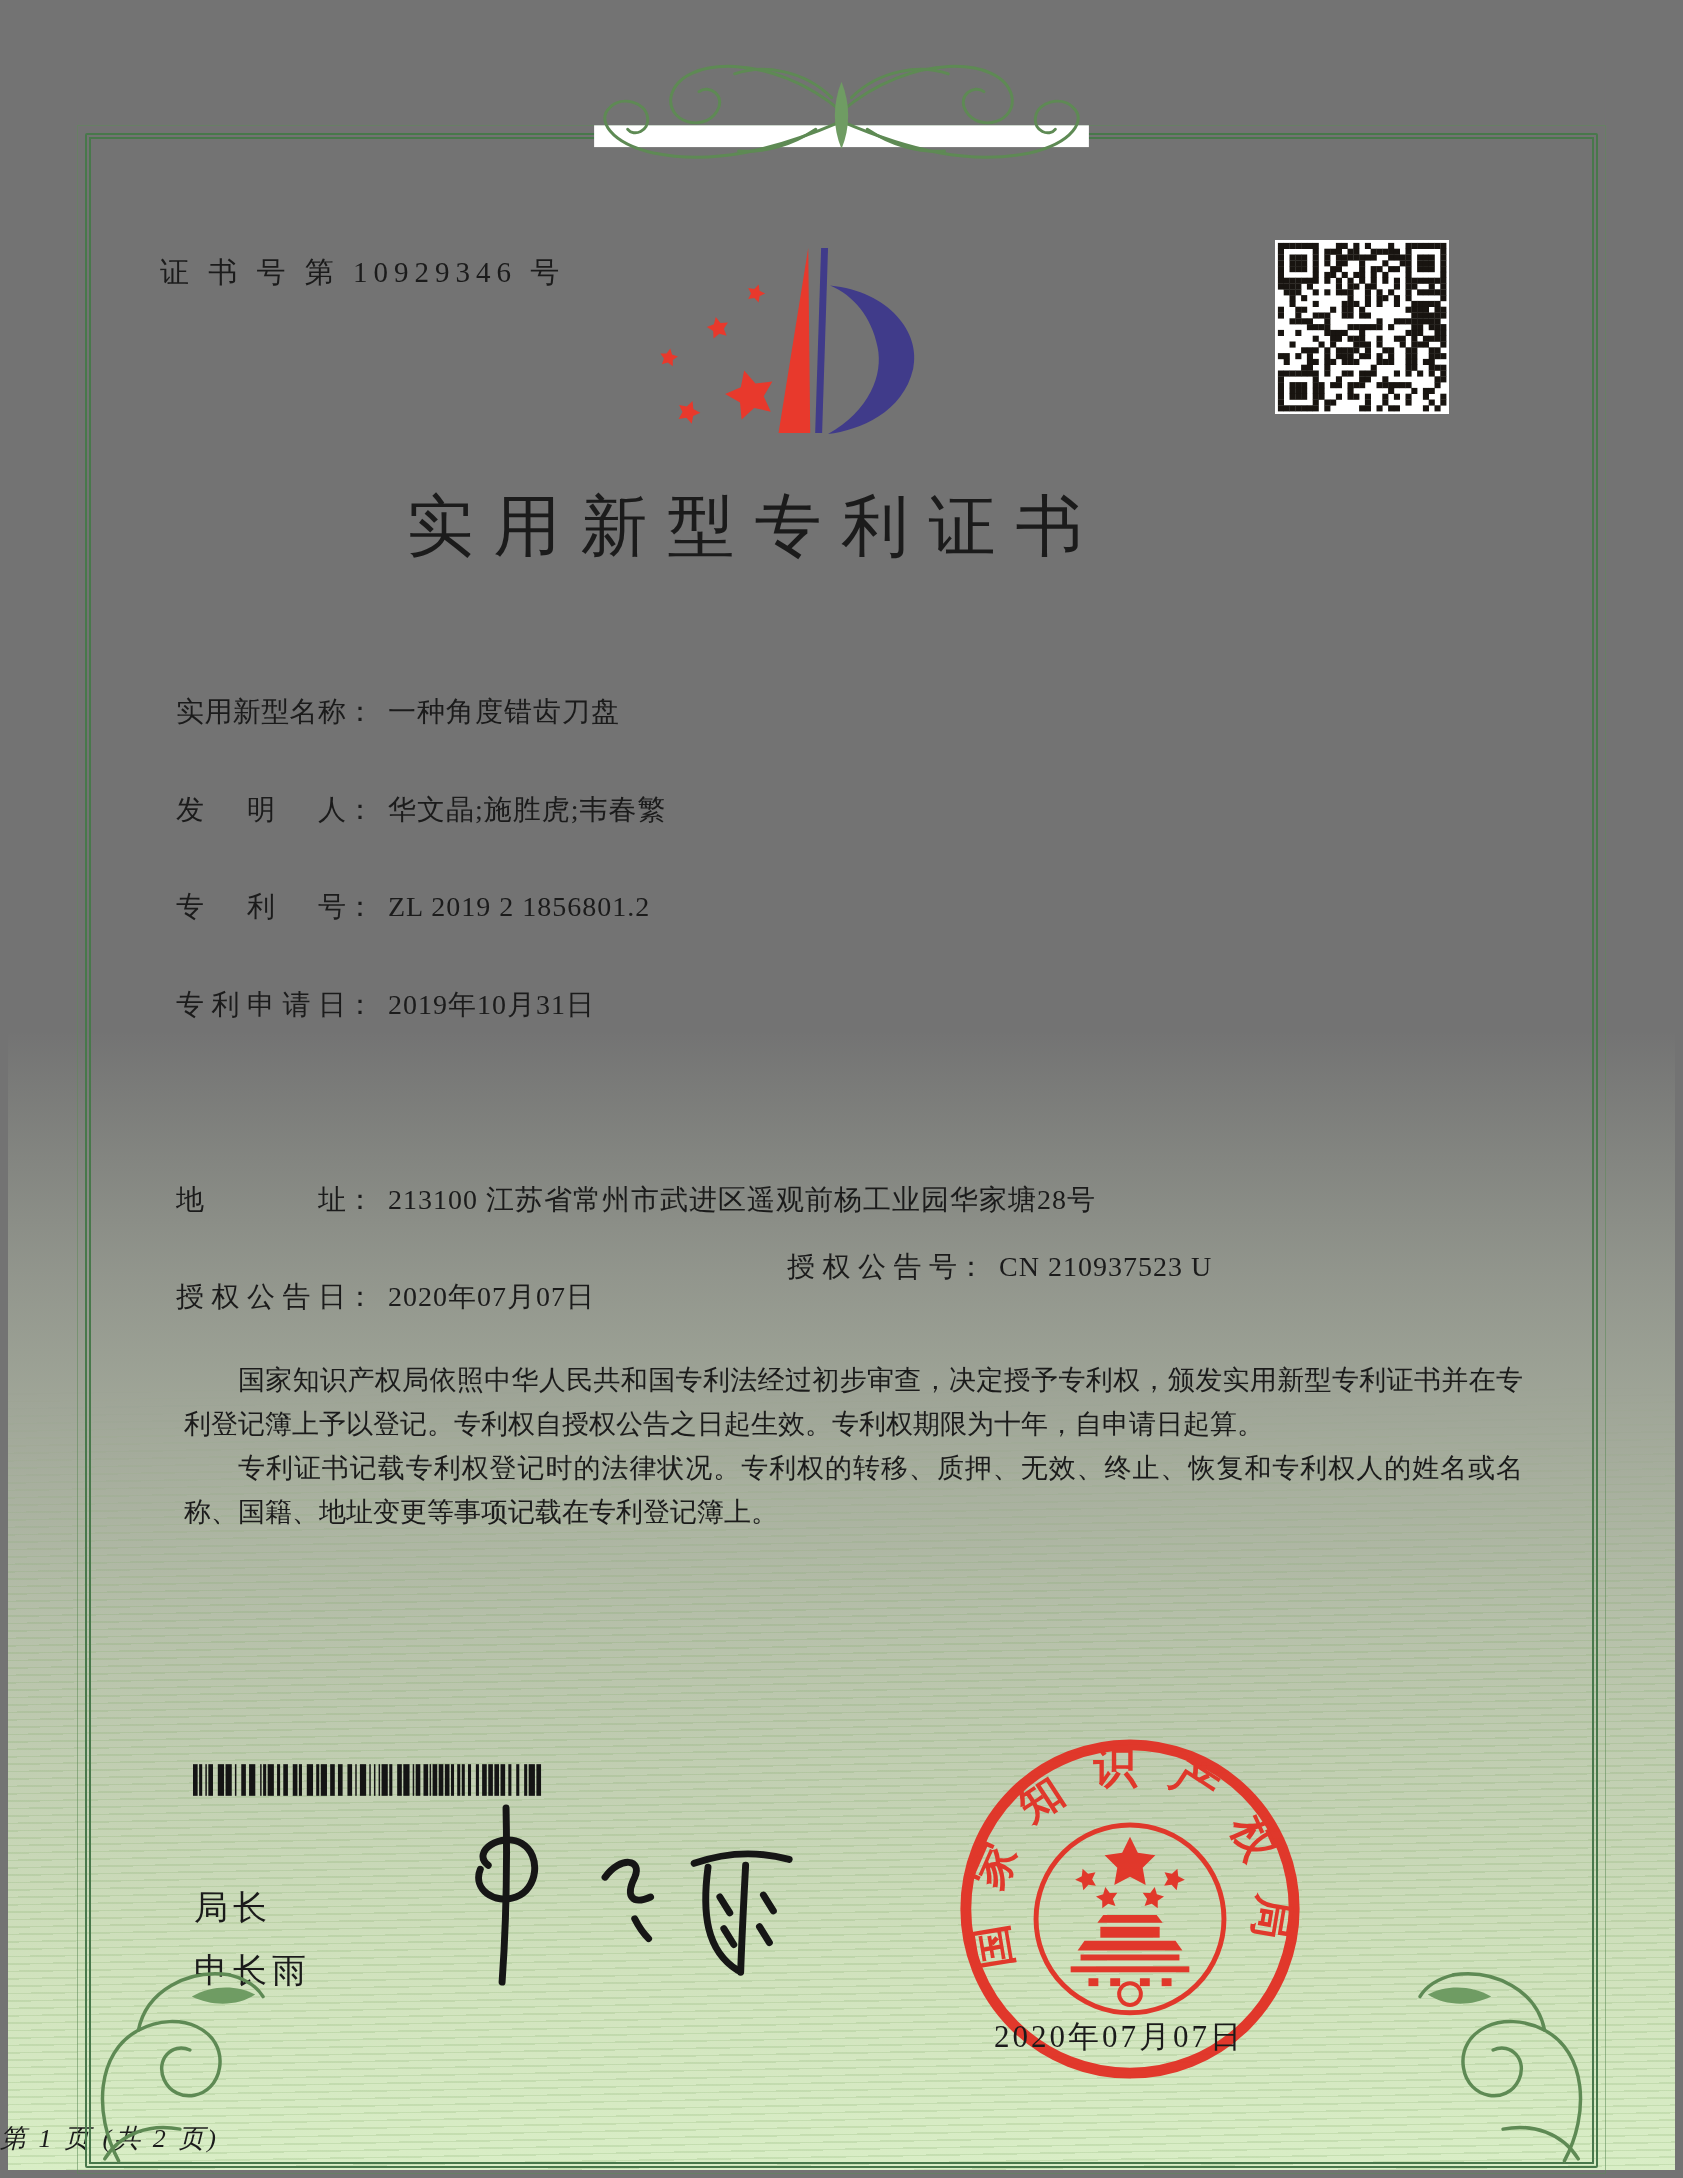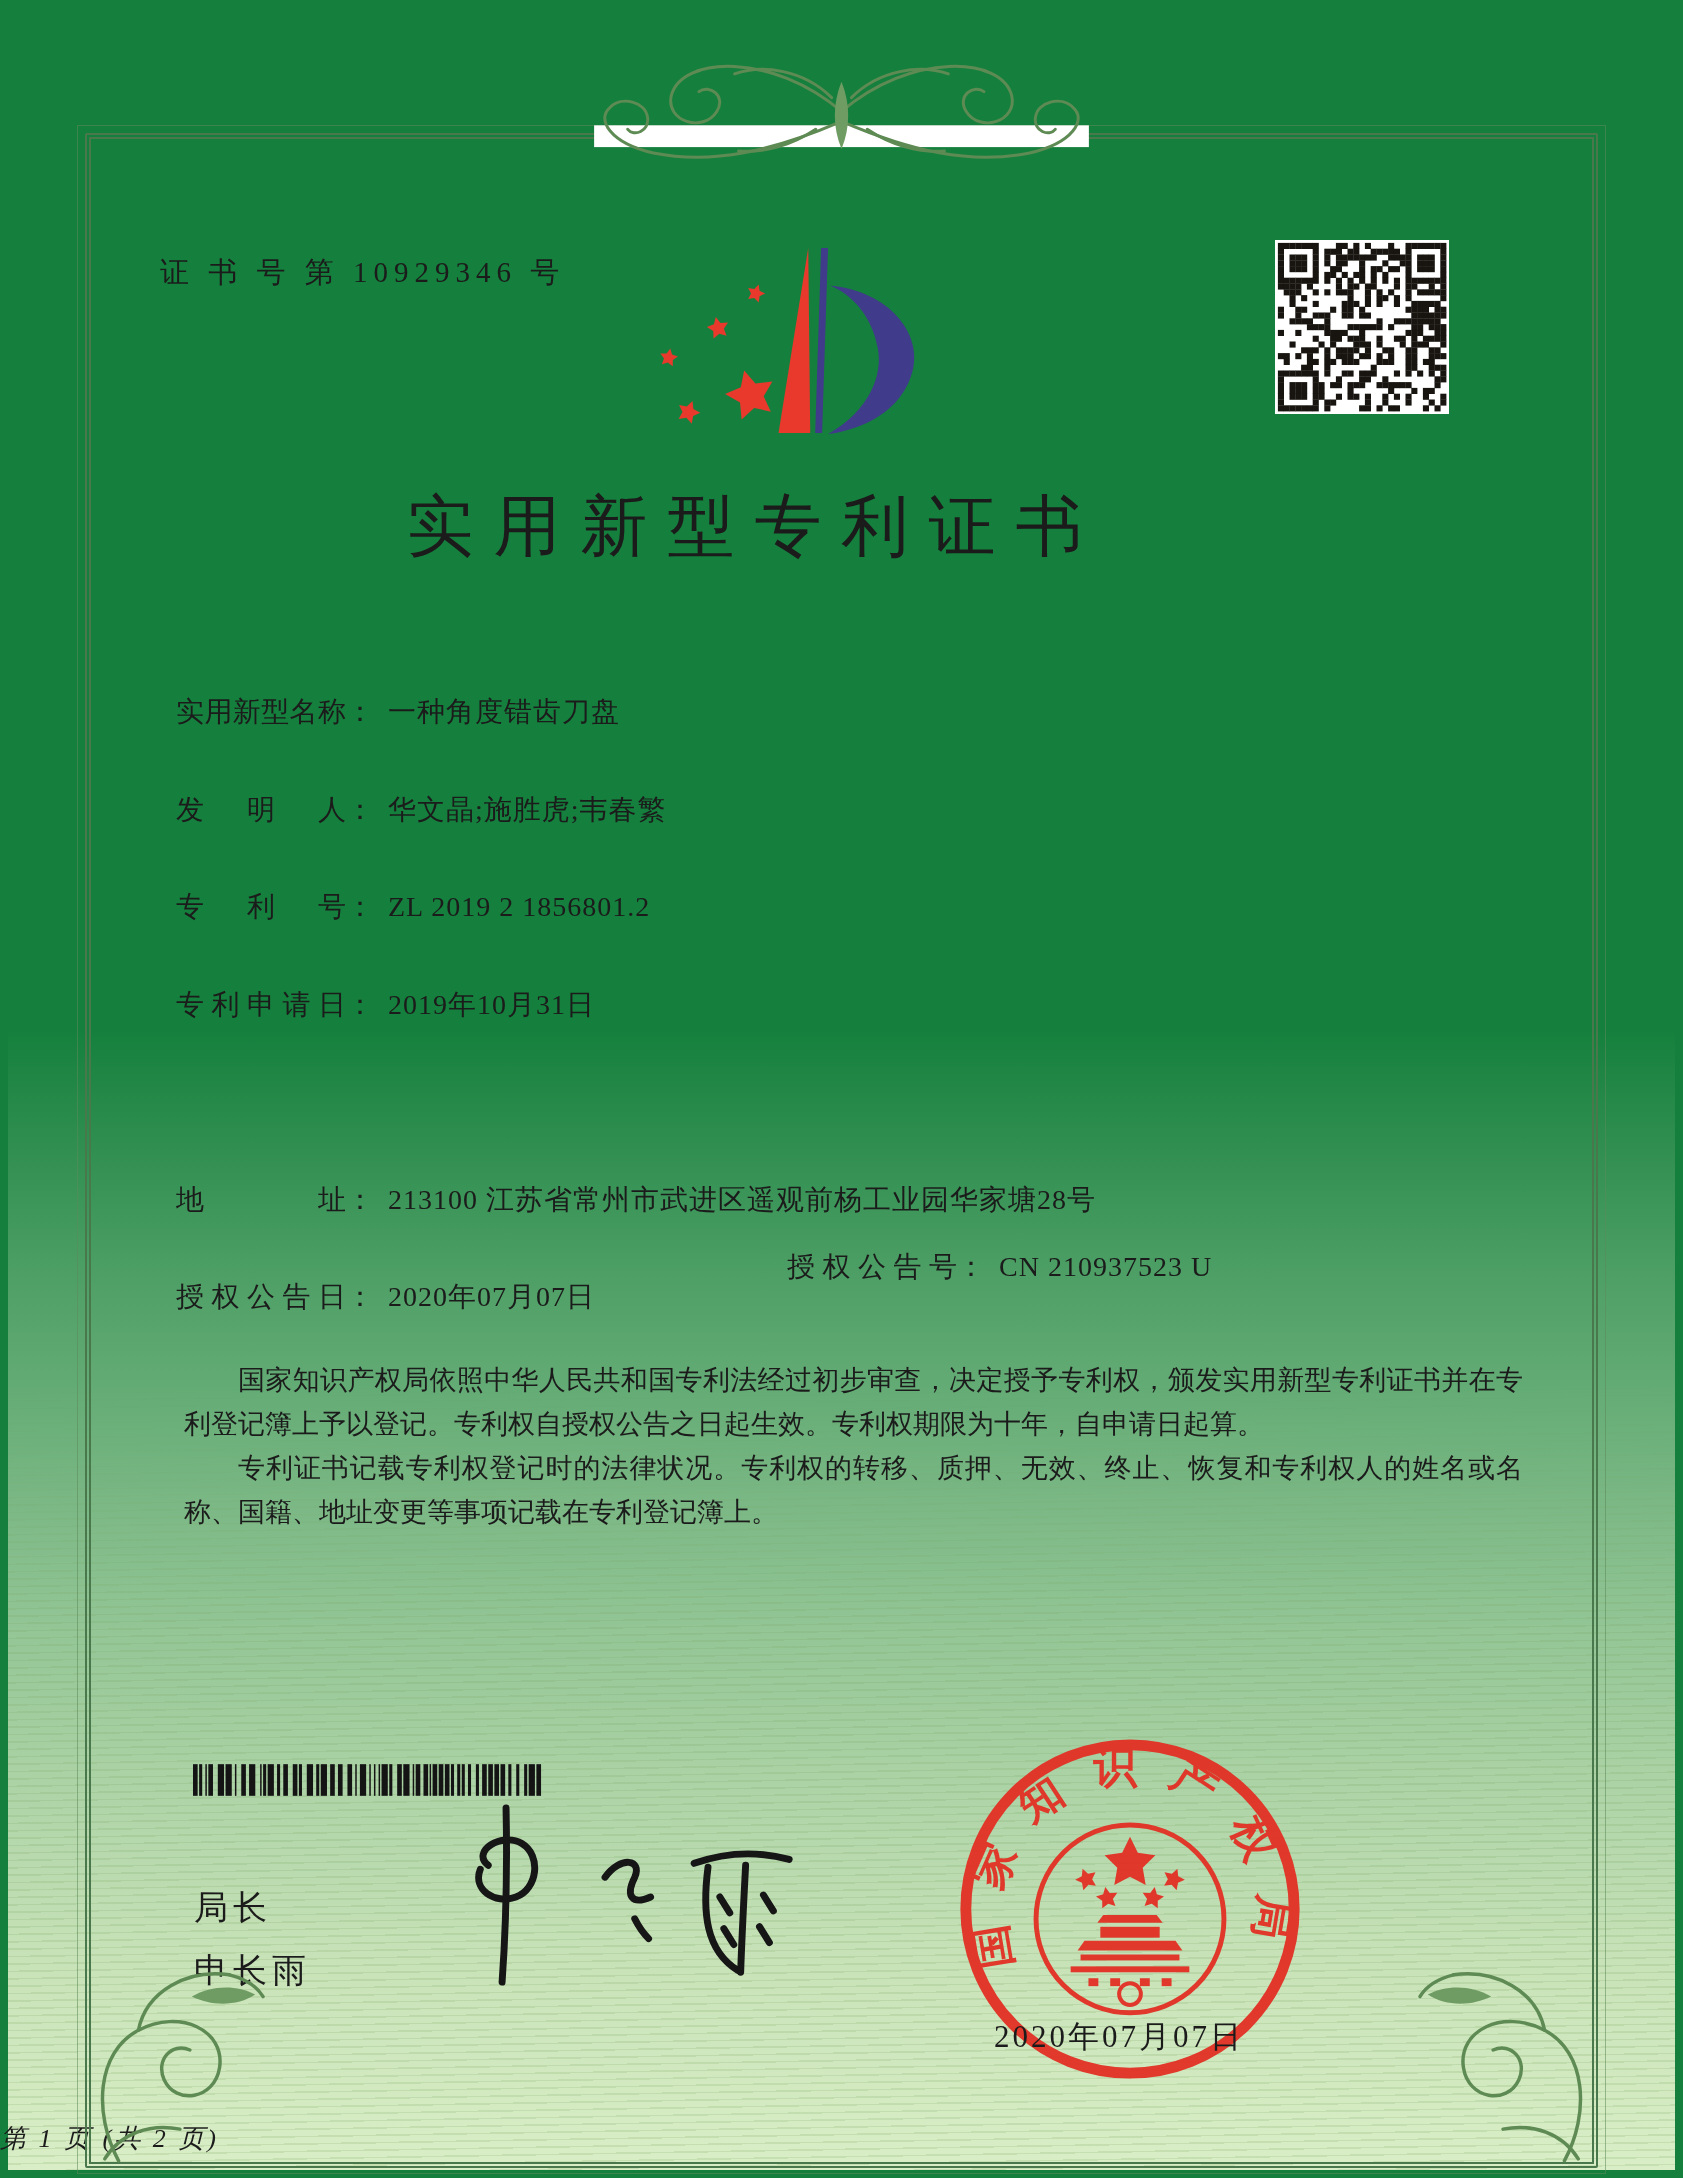--- a/index.html
+++ b/index.html
@@ -1,16 +1,16 @@
 <!DOCTYPE html>
 <html><head>
 <meta charset="utf-8">
 <style>
   html,body{margin:0;padding:0;background:#fff;}
-  .page{position:relative;width:1683px;height:2178px;background:#15803d;overflow:hidden;
+  .page{position:relative;width:1683px;height:2178px;background:#737373;overflow:hidden;
         font-family:"Liberation Serif","DejaVu Serif",serif;color:#1b1b1b;}
   .abs{position:absolute;}
   
   .tint{left:8px;right:8px;top:1030px;bottom:8px;z-index:0;pointer-events:none;
     background:linear-gradient(180deg,rgba(228,242,209,0) 0%,rgba(228,242,209,.28) 22%,
                rgba(223,239,203,.62) 52%,rgba(216,235,195,.92) 82%,#d9eec6 100%);}
   .waves{left:8px;right:8px;top:1386px;bottom:8px;z-index:0;pointer-events:none;
     background:repeating-linear-gradient(179deg,rgba(124,168,99,.20) 0 1.6px,rgba(124,168,99,0) 1.6px 7.4px);
     -webkit-mask-image:linear-gradient(180deg,transparent 0,#000 28%);
     mask-image:linear-gradient(180deg,transparent 0,#000 28%);}

